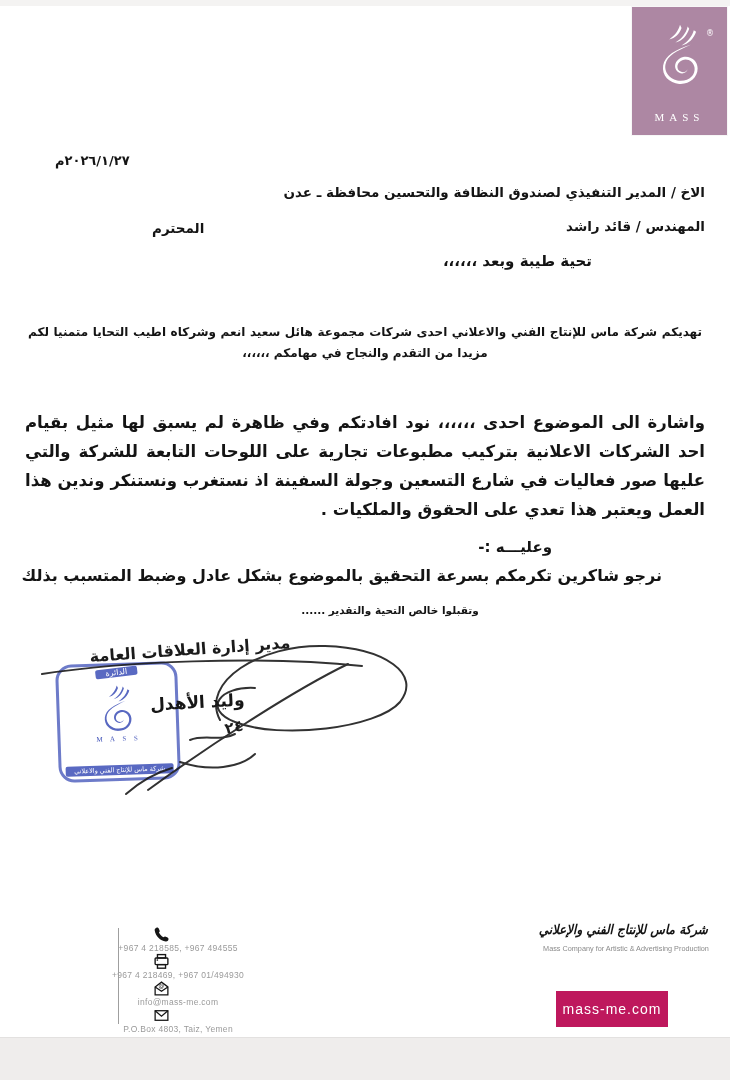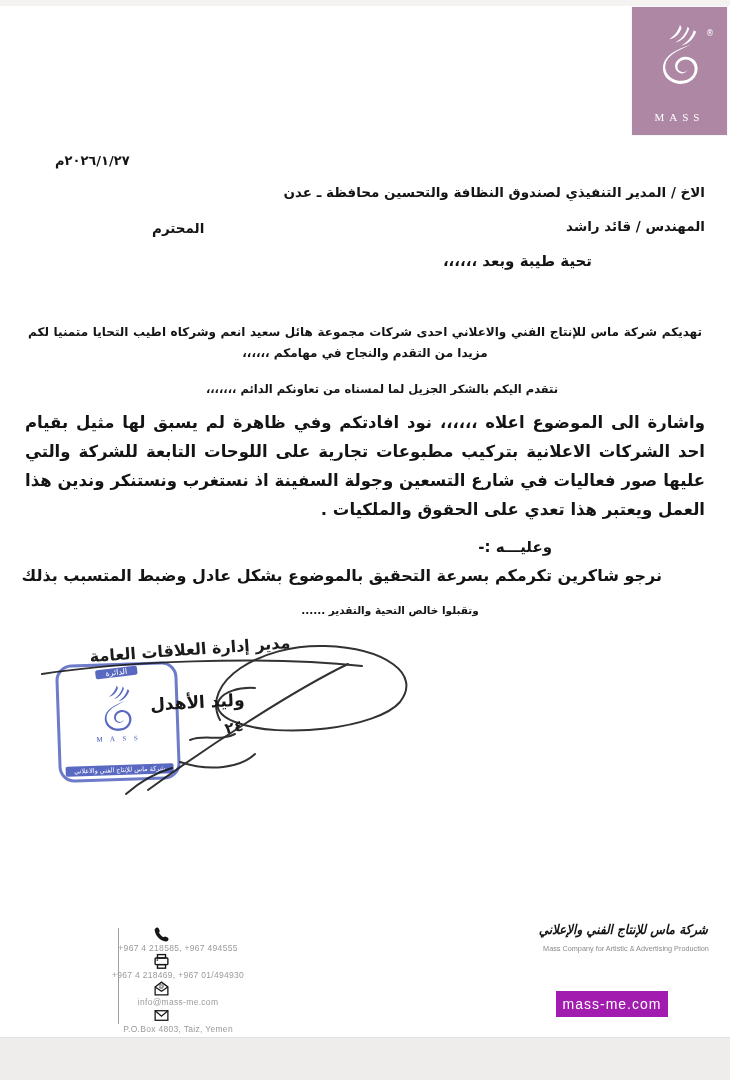--- a/index.html
+++ b/index.html
@@ -60,21 +60,21 @@
   .contact-row{display:flex;align-items:center;height:18px;margin-bottom:9px;flex-direction:column;}
   .contact-row .ic{width:26px;display:flex;align-items:center;}
   .contact-row .txt{padding-left:24px;font-size:8.5px;color:#9a9a9a;
                     font-family:"Liberation Sans",sans-serif;letter-spacing:.3px;}
   .contact-divider{position:absolute;left:118px;top:928px;width:1px;height:96px;background:#9f9f9f;}
   .footer-brand{position:absolute;right:15px;top:922px;width:178px;text-align:center;margin-left:48px;}
   .footer-brand .ar{font-size:13px;white-space:nowrap;direction:rtl;font-weight:700;
                     font-family:"DejaVu Serif",serif;font-style:italic;transform:scaleX(.92);}
   .footer-brand .en{margin-top:7px;font-size:7.5px;color:#8a8a8a;white-space:nowrap;
                     font-family:"Liberation Sans",sans-serif;transform:scaleX(.97);}
-  .site-badge{position:absolute;left:556px;top:991px;width:112px;height:26px;background:#a21caf;
+  .site-badge{position:absolute;left:556px;top:991px;width:112px;height:36px;background:#be185d;
               color:#fff;display:flex;align-items:center;justify-content:center;font-size:14px;
               letter-spacing:1px;font-family:"Liberation Sans",sans-serif;}
 </style>
 </head>
 <body>
 
 <div class="page">
   <div class="edge-top"></div>
 
   <div class="banner">
@@ -90,22 +90,21 @@
     <div class="wordmark">MASS</div>
   </div>
 
   <div class="letter">
     <div class="date">٢٠٢٦/١/٢٧م</div>
     <div class="addr1">الاخ / المدير التنفيذي لصندوق النظافة والتحسين محافظة ـ عدن</div>
     <div class="addr2">المهندس / قائد راشد</div>
     <div class="honorific">المحترم</div>
     <div class="salutation">تحية طيبة وبعد ،،،،،،</div>
     <div class="para1">تهديكم شركة ماس للإنتاج الفني والاعلاني احدى شركات مجموعة هائل سعيد انعم وشركاه اطيب التحايا متمنيا لكم مزيدا من التقدم والنجاح في مهامكم ،،،،،،</div>
-    <div class="para2">نتقدم اليكم بالشكر الجزيل لما لمسناه من تعاونكم الدائم ،،،،،،،</div>
-    <div class="para3">واشارة الى الموضوع اعلاه ،،،،،، نود افادتكم وفي ظاهرة لم يسبق لها مثيل بقيام احد الشركات الاعلانية بتركيب مطبوعات تجارية على اللوحات التابعة للشركة والتي عليها صور فعاليات في شارع التسعين وجولة السفينة اذ نستغرب ونستنكر وندين هذا العمل ويعتبر هذا تعدي على الحقوق والملكيات .</div>
+    <div class="para3">واشارة الى الموضوع احدى ،،،،،، نود افادتكم وفي ظاهرة لم يسبق لها مثيل بقيام احد الشركات الاعلانية بتركيب مطبوعات تجارية على اللوحات التابعة للشركة والتي عليها صور فعاليات في شارع التسعين وجولة السفينة اذ نستغرب ونستنكر وندين هذا العمل ويعتبر هذا تعدي على الحقوق والملكيات .</div>
     <div class="therefore">وعليـــه :-</div>
     <div class="request">نرجو شاكرين تكرمكم بسرعة التحقيق بالموضوع بشكل عادل وضبط المتسبب بذلك</div>
     <div class="closing">وتقبلوا خالص التحية والتقدير ......</div>
   </div>
 
   <div class="stamp">
     <div class="frame"></div>
     <div class="ribbon">الدائرة</div>
     <svg class="flame" viewBox="0 0 60 78">
       <g fill="#2b3fb0" opacity="0.85">

